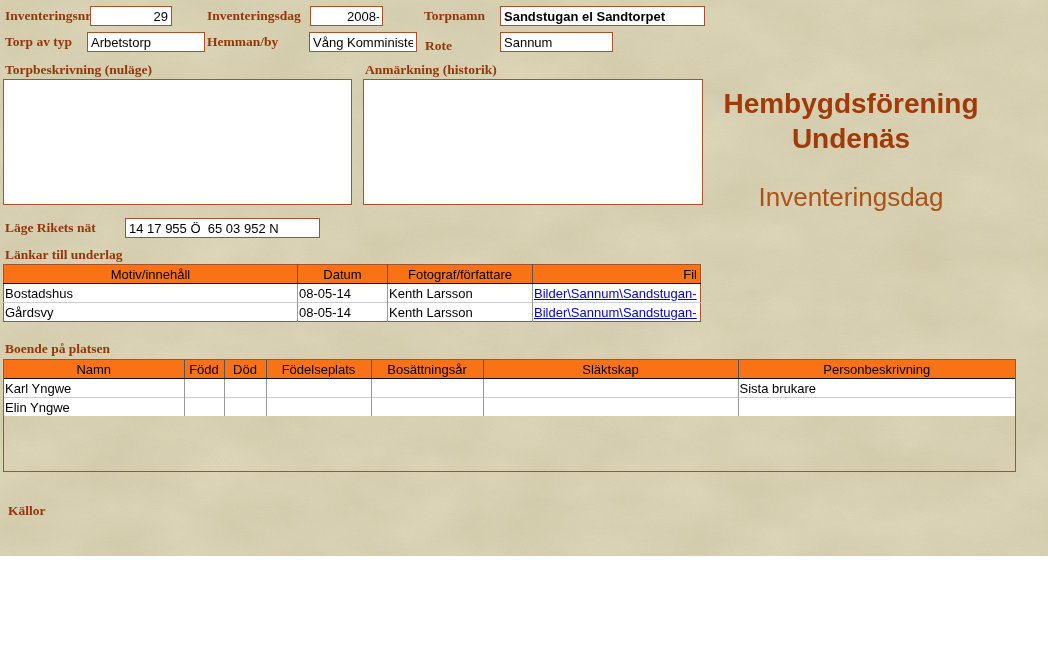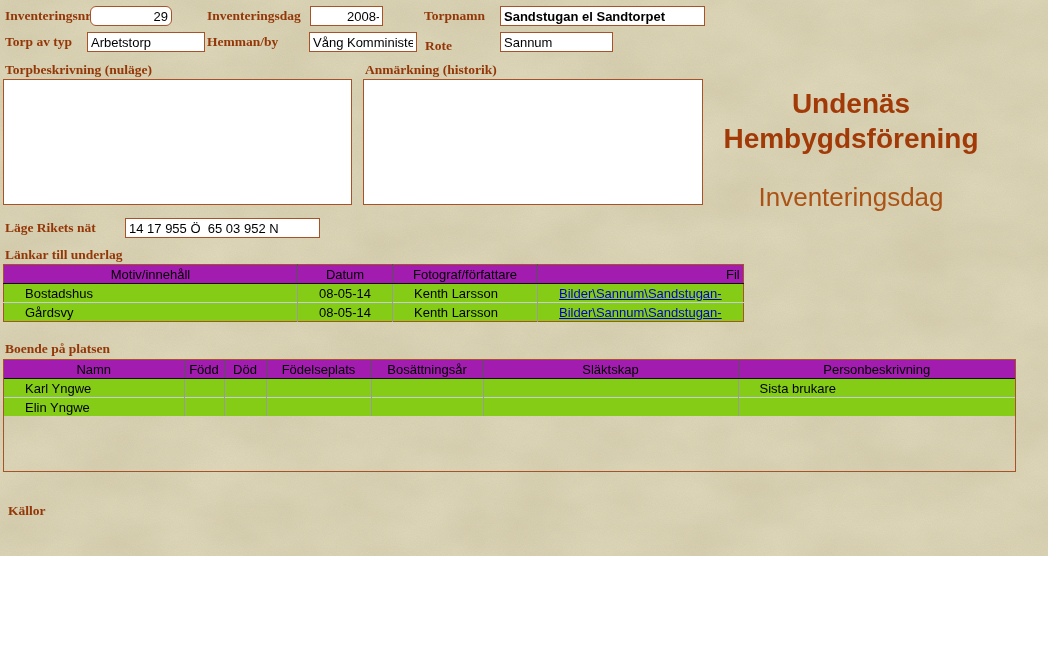--- a/index.html
+++ b/index.html
@@ -24,21 +24,21 @@
     box-sizing:border-box;
     height:20px;
     border:1px solid #a8522a;
     background:#ffffff;
     font-family:"Liberation Sans", sans-serif;
     font-size:13px;
     color:#000;
     padding:0 3px;
     outline:none;
   }
-  .inp.right{text-align:right;border-radius:6px;}
+  .inp.right{text-align:right;}
   .inp.center{text-align:center;padding-left:36px;}
   .inp.bold{font-weight:bold;}
   textarea.box{
     position:absolute;z-index:2;
     box-sizing:border-box;
     border:1px solid #a8522a;
     background:#ffffff;
     resize:none;overflow:hidden;
     font-family:"Liberation Sans", sans-serif;
     font-size:13px;padding:2px 3px;
@@ -57,35 +57,35 @@
     font-size:26px;line-height:30px;
     color:#ab5316;
     margin-top:26px;
   }
   table.grid{
     border-collapse:collapse;
     table-layout:fixed;
     font-size:13px;
   }
   table.grid th{
-    background:#a21caf;
+    background:#f97316;
     font-weight:normal;
     height:18px;
     border-bottom:1px solid #111111;
     border-left:1px solid #555555;
     padding:0 3px;
     overflow:hidden;white-space:nowrap;
   }
   table.grid th:first-child{border-left:none;}
   table.grid td{
-    background:#84cc16;
+    background:#ffffff;
     height:18px;
     border-left:1px solid #9a9a9a;
     border-top:1px solid #c6cdd9;
-    padding:0 21px;
+    padding:0 1px;
     overflow:hidden;white-space:nowrap;
   }
   table.grid td:first-child{border-left:none;}
   table.grid tr.r0 td{border-top:none;}
   #links-table{
     position:absolute;z-index:2;
     left:3px;top:264px;
     border:1px solid #a8522a;
   }
   #residents-box{
@@ -143,22 +143,22 @@
   <div class="abs lbl" style="left:425px;top:38px">Rote</div>
   <input class="inp" style="left: 500px; top: 32px; width: 113px;" value="Sannum">
 
   <div class="abs lbl" style="left:5px;top:62px">Torpbeskrivning (nuläge)</div>
   <textarea class="box" style="left: 3px; top: 79px; width: 349px; height: 126px;"></textarea>
 
   <div class="abs lbl" style="left:365px;top:62px">Anmärkning (historik)</div>
   <textarea class="box" style="left: 363px; top: 79px; width: 340px; height: 126px;"></textarea>
 
   <div class="brand">
+    <div class="t1">Hembygdsförening</div>
     <div class="t1">Undenäs</div>
-    <div class="t1">Hembygdsförening</div>
     <div class="t2">Inventeringsdag</div>
   </div>
 
   <div class="abs lbl" style="left:5px;top:220px">Läge Rikets nät</div>
   <input class="inp" style="left: 125px; top: 218px; width: 195px;" value="14 17 955 Ö  65 03 952 N">
 
   <div class="abs lbl" style="left:5px;top:247px">Länkar till underlag</div>
 
   <table class="grid" id="links-table">
     <colgroup>

